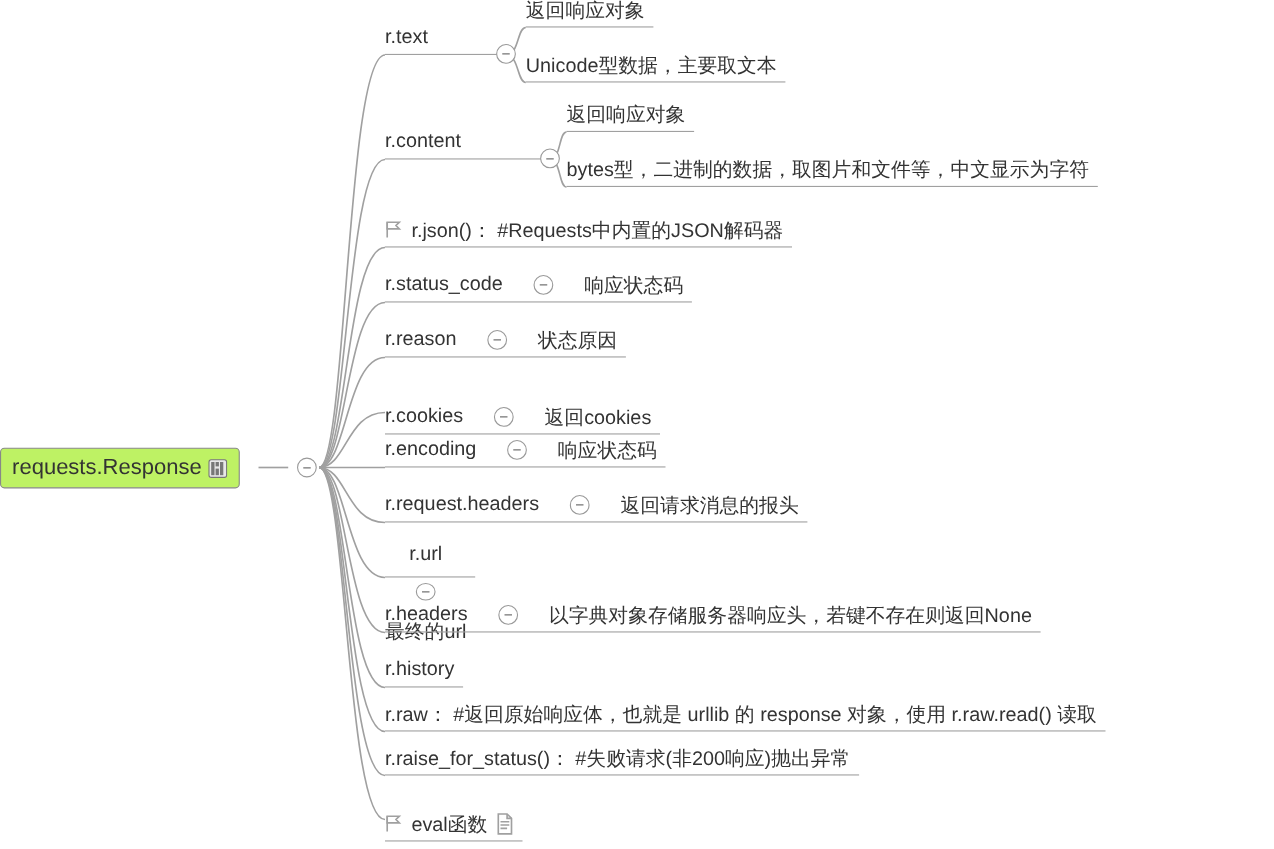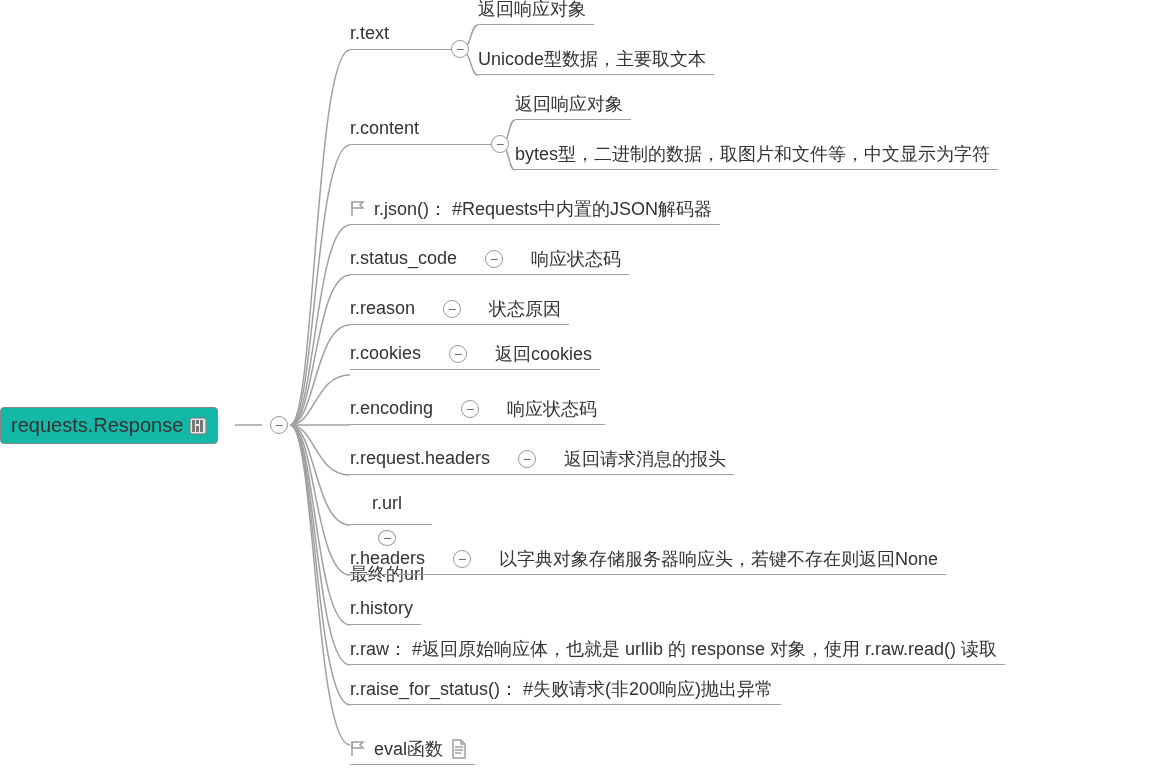--- a/index.html
+++ b/index.html
@@ -13,21 +13,21 @@
     width: 1158px;
     height: 772px;
     position: relative;
     overflow: hidden;
   }
   .root-node {
     position: absolute;
     left: 0;
     top: 407px;
     padding: 6px 10px;
-    background: #14b8a6;
+    background: #bef264;
     border: 1px solid #888;
     border-radius: 4px;
     font-size: 20px;
     display: flex;
     align-items: center;
     gap: 6px;
   }
   .root-icon {
     width: 18px; height: 18px;
     display: inline-block;
@@ -162,21 +162,21 @@
 </div>
 
 <div class="node" style="left:350px;top:293px;">
   <span>r.reason</span>
   <span style="width:12px;"></span>
   <span class="toggle">−</span>
   <span style="width:12px;"></span>
   <span>状态原因</span>
 </div>
 
-<div class="node" style="left:350px;top:338px;align-items:center;">
+<div class="node" style="left:350px;top:363px;align-items:center;">
   <span>r.cookies</span>
   <span style="width:12px;"></span>
   <span class="toggle">−</span>
   <span style="width:12px;"></span>
   <span>返回cookies</span>
 </div>
 
 <div class="node" style="left:350px;top:393px;">
   <span>r.encoding</span>
   <span style="width:12px;"></span>

